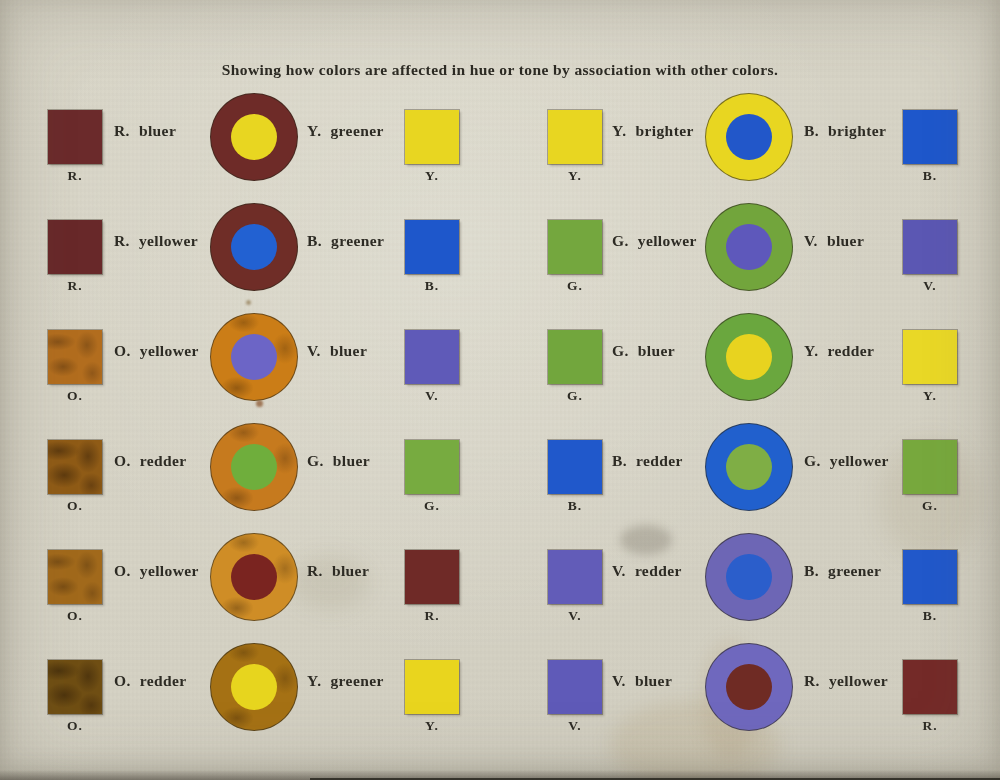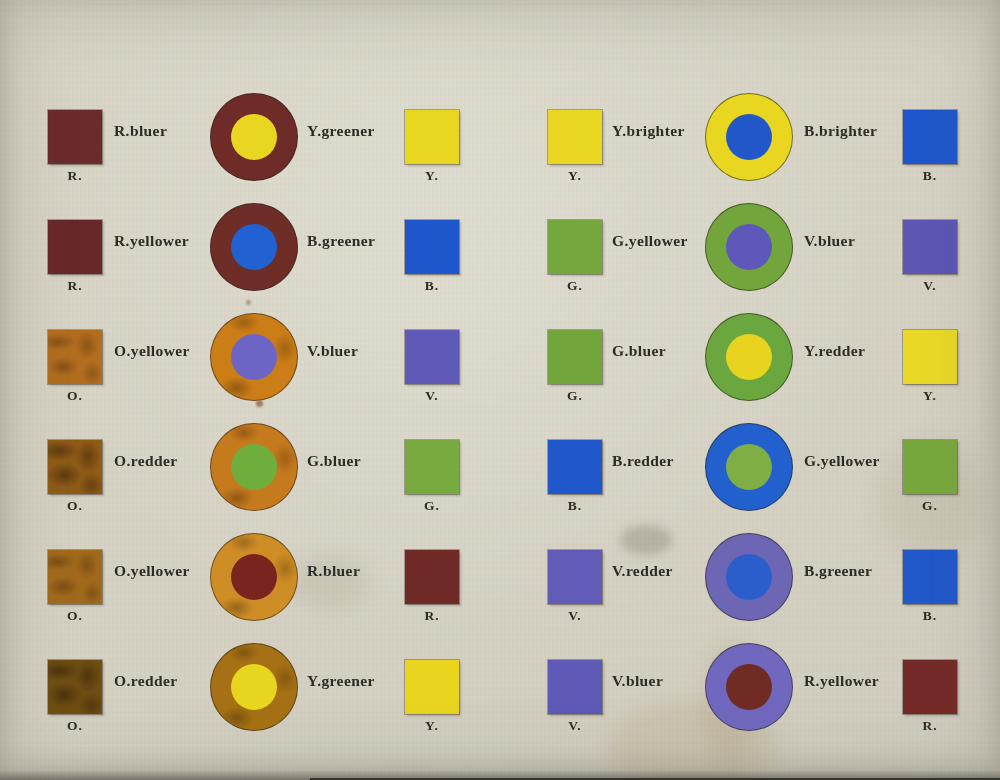--- a/index.html
+++ b/index.html
@@ -41,21 +41,21 @@
 
   .rows{position:absolute;top:84px;left:0;width:1000px;}
   .row{position:relative;height:110px;}
 
   .sq{position:absolute;top:26px;width:54px;height:54px;
       box-shadow:0 0 0 1px rgba(52,44,30,0.35), 1.5px 2px 2px rgba(60,52,40,0.25);}
   .letter{position:absolute;top:84px;width:54px;text-align:center;
       font-size:13.5px;font-weight:700;letter-spacing:1px;}
   .cap{position:absolute;top:47px;transform:translateY(-50%);font-size:15.5px;
       font-weight:700;white-space:nowrap;letter-spacing:0.4px;}
-  .cap .word{margin-left:0;}
+  .cap .word{margin-left:9px;}
   .circle{position:absolute;top:9px;width:88px;height:88px;border-radius:50%;
       border:1px solid rgba(45,40,26,0.6);box-sizing:border-box;}
   .inner{position:absolute;left:50%;top:50%;width:46px;height:46px;border-radius:50%;
       transform:translate(-50%,-50%);z-index:2;}
 
   .p-sq1{left:48px}.p-cap1{left:114px}.p-c1{left:210px}.p-cap2{left:307px}
   .p-sq2{left:405px}.p-sq3{left:548px}.p-cap3{left:612px}.p-c2{left:705px}
   .p-cap4{left:804px}.p-sq4{left:903px}
 
   .mottle{overflow:hidden}
@@ -84,20 +84,21 @@
 <div class="page">
   <div class="texture"></div>
   <div class="stain st-arc"></div>
   <div class="stain st-arc2"></div>
   <div class="stain st-gray"></div>
   <div class="stain st-right"></div>
   <div class="stain st-mid"></div>
   <div class="stain st-dot"></div>
   <div class="stain st-dot2"></div>
 
+  <div class="subtitle">Showing how colors are affected in hue or tone by association with other colors.</div>
 
   <div class="rows">
 
     <div class="row">
       <div class="sq p-sq1" style="background-color: rgb(107, 42, 43);"></div>
       <div class="letter p-sq1">R.</div>
       <div class="cap p-cap1"><span>R.</span><span class="word">bluer</span></div>
       <div class="circle p-c1" style="background-color: rgb(110, 43, 40);">
           <div class="inner" style="background-color: rgb(232, 214, 33);"></div>
         </div>

